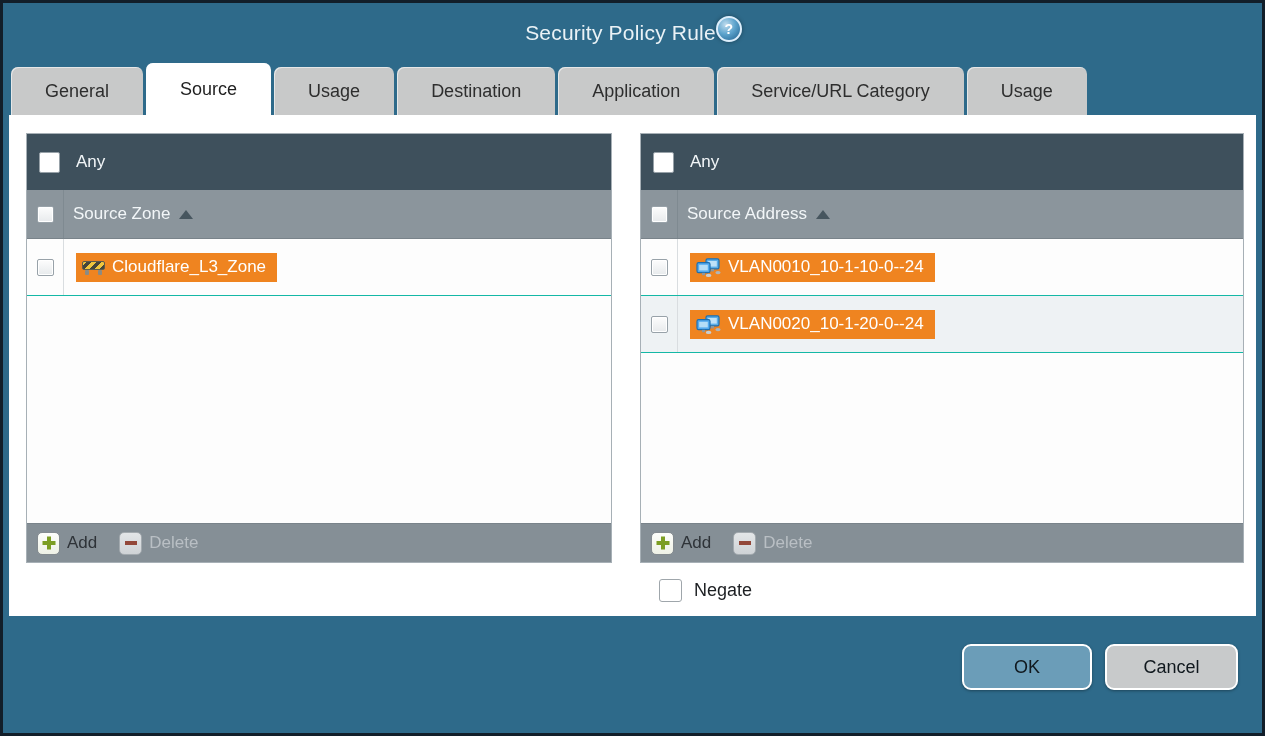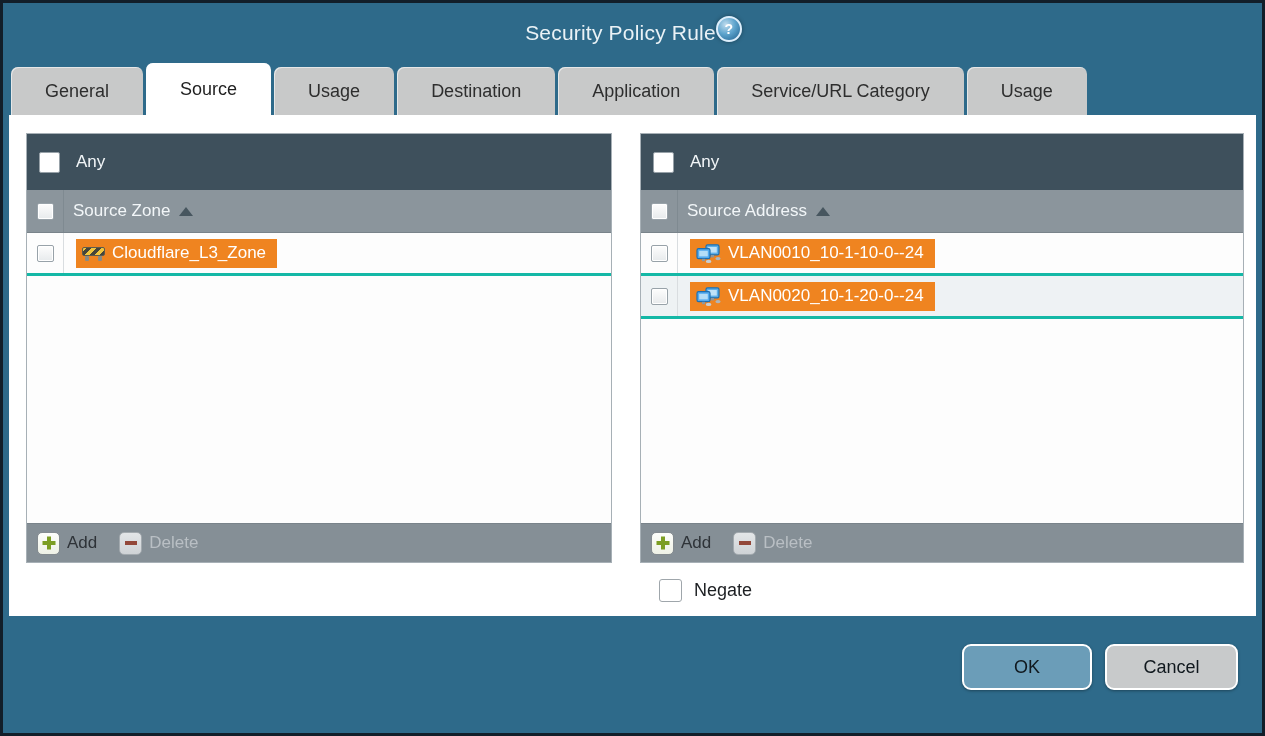--- a/index.html
+++ b/index.html
@@ -24,29 +24,29 @@
   .content{background:#ffffff;margin:0 6px;height:520px;padding:18px 0 0 17px;position:relative;}
   .panels{display:flex;}
   .panel{border:1px solid #a7b0b6;height:430px;display:flex;flex-direction:column;background:#fff;}
   .panel.left{width:586px;margin-right:28px;}
   .panel.right{width:604px;}
 
   .any-bar{background:#3e505c;height:56px;display:flex;align-items:center;padding-left:12px;flex:0 0 auto;}
   .any-bar .cb{width:21px;height:21px;background:#fff;border:1px solid #97a1a8;border-radius:2px;cursor:pointer;}
   .any-bar .lbl{color:#f2f6f8;font-size:17px;margin-left:16px;}
 
-  .col-header{background:#8b959c;height:43px;display:flex;align-items:center;flex:0 0 auto;border-bottom:1px solid #79838a;}
+  .col-header{background:#8b959c;height:49px;display:flex;align-items:center;flex:0 0 auto;border-bottom:1px solid #79838a;}
   .cb-cell{width:37px;display:flex;align-items:center;justify-content:center;align-self:stretch;border-right:1px solid #7f8a91;flex:0 0 auto;}
   .cb-small{width:17px;height:17px;background:linear-gradient(#fdfdfd,#e7eaec);border:1px solid #98a2a9;border-radius:2px;
     box-shadow:inset 0 0 0 1px #fff;cursor:pointer;}
   .col-header .lbl{color:#f2f6f8;font-size:17px;margin-left:9px;cursor:pointer;}
   .sort-asc{width:0;height:0;border-left:7px solid transparent;border-right:7px solid transparent;border-bottom:9px solid #47565f;margin-left:9px;cursor:pointer;}
 
   .panel-body{flex:1 1 auto;overflow:hidden;background:#fdfdfd;}
-  .row{height:43px;display:flex;align-items:center;border-bottom:3px solid #14b8a6;}
+  .row{height:57px;display:flex;align-items:center;border-bottom:1px solid #14b8a6;}
   .row:nth-child(even){background:#eef2f4;}
   .row .cb-cell{border-right:1px solid #d9dde0;}
   .chip{display:inline-flex;align-items:center;background:#ef8420;color:#fff;font-size:17px;height:29px;
     padding:0 11px 0 6px;margin-left:12px;cursor:pointer;white-space:nowrap;}
   .chip .ic{margin-right:7px;}
 
   
   .zone-icon{width:23px;height:16px;position:relative;display:inline-block;}
   .zone-icon .rail{position:absolute;left:0;top:2px;width:23px;height:9px;border:1px solid #5d5b4d;border-radius:2px;
     background:repeating-linear-gradient(-45deg,#45453b 0 3px,#efc53d 3px 7px);}

